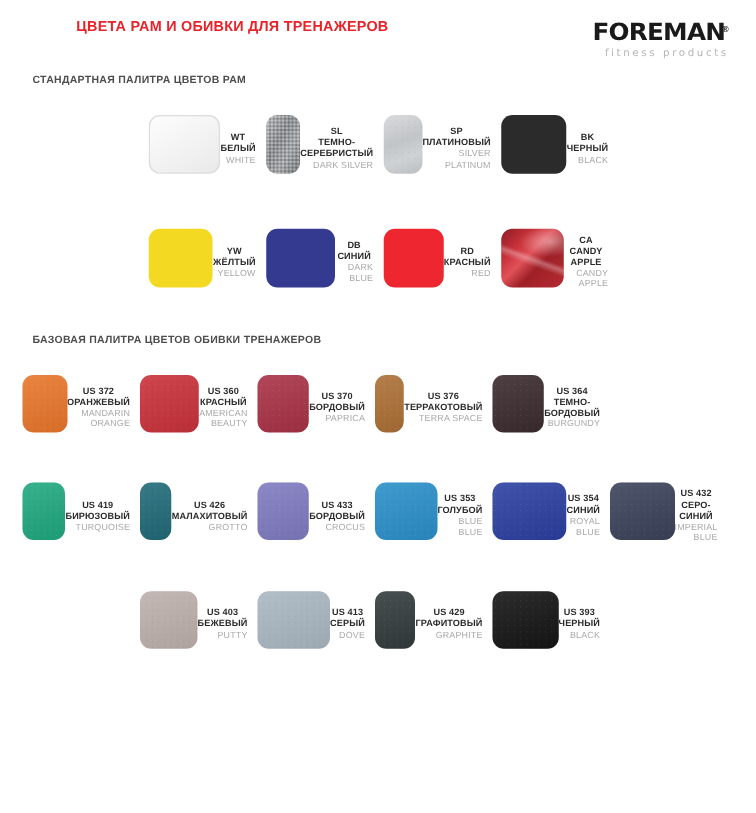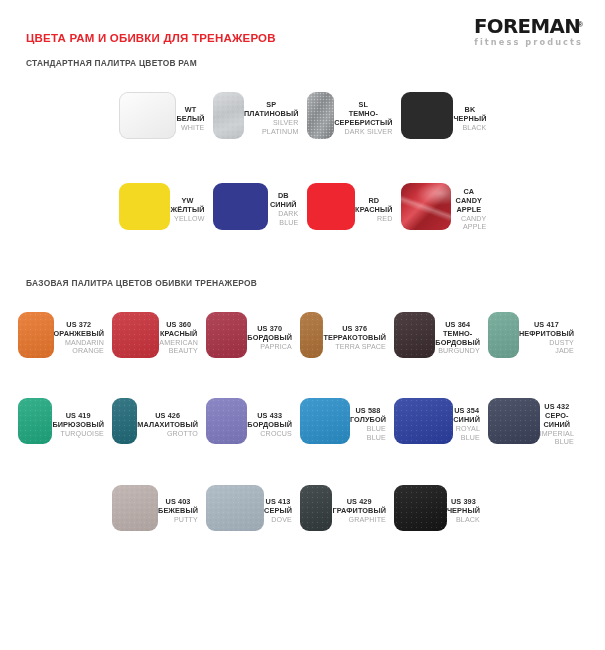--- a/index.html
+++ b/index.html
@@ -9,22 +9,23 @@
     font-family:"Liberation Sans","DejaVu Sans",sans-serif;
     -webkit-font-smoothing:antialiased;
     overflow:hidden;
     position:relative;
   }
 
   
   .header{
     position:relative;
     height:48px;
-    padding:32px 22px 0 26px;
+    padding:16px 22px 0 26px;
     box-sizing:border-box;
+    margin-left:35px;
   }
   .page-title{
     font-size:11.5px;
     font-weight:bold;
     color:#e8232a;
     letter-spacing:.2px;
     white-space:nowrap;
   }
   .logo{
     position:absolute;
@@ -48,21 +49,20 @@
     font-weight:bold;
     color:#1a1a1a;
     letter-spacing:0;
   }
   .logo-sub{
     font-size:8.2px;
     color:#b4b4b4;
     letter-spacing:2.1px;
     margin-top:2px;
     font-family:"DejaVu Sans",sans-serif;
-    font-weight:bold;
   }
 
   
   .section-title{
     font-size:8.4px;
     font-weight:bold;
     color:#4d4d4d;
     letter-spacing:.25px;
     padding-left:26px;
     margin:0;
@@ -133,21 +133,21 @@
   }
   .lab-en{
     font-size:7.1px;
     color:#a8a8a8;
     letter-spacing:.15px;
     text-align:right;
   }
 
   
   #frames-row2{ margin-top:14px; }
-  #uph-section{ margin-top:30px; }
+  #uph-section{ margin-top:18px; }
   #uph-row2{ margin-top:10px; }
   #uph-row3{ margin-top:10px; }
 </style>
 </head>
 <body>
 
 <div class="header">
   <div class="page-title">ЦВЕТА РАМ И ОБИВКИ ДЛЯ ТРЕНАЖЕРОВ</div>
   <div class="logo">
     <div><span class="logo-word">FOREMAN</span><span class="logo-reg">®</span></div>
@@ -160,37 +160,37 @@
 <div class="grid frames" id="frames-row1">
     <div class="cell">
       <div class="swatch" style="background: linear-gradient(150deg, rgb(253, 253, 253) 0%, rgb(241, 241, 241) 60%, rgb(233, 233, 233) 100%); box-shadow: rgb(220, 220, 220) 0px 0px 0px 1px inset;"></div>
       <div class="labels">
         <div class="lab-code">WT</div>
         <div class="lab-ru">БЕЛЫЙ</div>
         <div class="lab-en">WHITE</div>
       </div>
     </div>
     <div class="cell">
+      <div class="swatch" style="background: linear-gradient(120deg, rgb(185, 187, 189) 0%, rgb(141, 144, 147) 40%, rgb(165, 168, 170) 65%, rgb(118, 121, 124) 100%);">
+        <div class="grain" style="opacity: 0.95; background-size: 3px 3px, 3px 3px; background-position: 0px 0px, 1.5px 1.5px;"></div>
+      </div>
+      <div class="labels">
+        <div class="lab-code">SL</div>
+        <div class="lab-ru">ТЕМНО-<br>СЕРЕБРИСТЫЙ</div>
+        <div class="lab-en">DARK SILVER</div>
+      </div>
+    </div>
+    <div class="cell">
       <div class="swatch" style="background: linear-gradient(160deg, rgb(217, 219, 221) 0%, rgb(194, 197, 200) 45%, rgb(207, 210, 212) 70%, rgb(188, 191, 194) 100%);">
         <div class="grain" style="opacity: 0.35;"></div>
       </div>
       <div class="labels">
         <div class="lab-code">SP</div>
         <div class="lab-ru">ПЛАТИНОВЫЙ</div>
         <div class="lab-en">SILVER PLATINUM</div>
-      </div>
-    </div>
-    <div class="cell">
-      <div class="swatch" style="background: linear-gradient(120deg, rgb(185, 187, 189) 0%, rgb(141, 144, 147) 40%, rgb(165, 168, 170) 65%, rgb(118, 121, 124) 100%);">
-        <div class="grain" style="opacity: 0.95; background-size: 3px 3px, 3px 3px; background-position: 0px 0px, 1.5px 1.5px;"></div>
-      </div>
-      <div class="labels">
-        <div class="lab-code">SL</div>
-        <div class="lab-ru">ТЕМНО-<br>СЕРЕБРИСТЫЙ</div>
-        <div class="lab-en">DARK SILVER</div>
       </div>
     </div>
     <div class="cell">
       <div class="swatch" style="background: rgb(43, 43, 43);"></div>
       <div class="labels">
         <div class="lab-code">BK</div>
         <div class="lab-ru">ЧЕРНЫЙ</div>
         <div class="lab-en">BLACK</div>
       </div>
     </div>
@@ -286,32 +286,20 @@
         <div class="swatch" style="background: rgb(58, 43, 46);">
           <div class="grain" style="opacity: 0.42;"></div>
           <div class="gloss" style="background: linear-gradient(160deg, rgba(255, 255, 255, 0.1), rgba(0, 0, 0, 0.08));"></div>
         </div>
         <div class="labels">
           <div class="lab-code">US 364</div>
           <div class="lab-ru">ТЕМНО-БОРДОВЫЙ</div>
           <div class="lab-en">BURGUNDY</div>
         </div>
       </div>
-      <div class="cell">
-        <div class="swatch" style="background: rgb(111, 167, 149);">
-          <div class="grain" style="opacity: 0.42;"></div>
-          <div class="gloss" style="background: linear-gradient(160deg, rgba(255, 255, 255, 0.1), rgba(0, 0, 0, 0.08));"></div>
-        </div>
-        <div class="labels">
-          <div class="lab-code">US 417</div>
-          <div class="lab-ru">НЕФРИТОВЫЙ</div>
-          <div class="lab-en">DUSTY</div>
-          <div class="lab-en">JADE</div>
-        </div>
-      </div>
     </div>
   <div class="grid uph" id="uph-row2">
       <div class="cell">
         <div class="swatch" style="background: rgb(31, 168, 126);">
           <div class="grain" style="opacity: 0.42;"></div>
           <div class="gloss" style="background: linear-gradient(160deg, rgba(255, 255, 255, 0.1), rgba(0, 0, 0, 0.08));"></div>
         </div>
         <div class="labels">
           <div class="lab-code">US 419</div>
           <div class="lab-ru">БИРЮЗОВЫЙ</div>
@@ -339,21 +327,21 @@
           <div class="lab-ru">БОРДОВЫЙ</div>
           <div class="lab-en">CROCUS</div>
         </div>
       </div>
       <div class="cell">
         <div class="swatch" style="background: rgb(42, 143, 201);">
           <div class="grain" style="opacity: 0.42;"></div>
           <div class="gloss" style="background: linear-gradient(160deg, rgba(255, 255, 255, 0.1), rgba(0, 0, 0, 0.08));"></div>
         </div>
         <div class="labels">
-          <div class="lab-code">US 588</div>
+          <div class="lab-code">US 353</div>
           <div class="lab-ru">ГОЛУБОЙ</div>
           <div class="lab-en">BLUE</div>
           <div class="lab-en">BLUE</div>
         </div>
       </div>
       <div class="cell">
         <div class="swatch" style="background: rgb(43, 63, 160);">
           <div class="grain" style="opacity: 0.42;"></div>
           <div class="gloss" style="background: linear-gradient(160deg, rgba(255, 255, 255, 0.1), rgba(0, 0, 0, 0.08));"></div>
         </div>

